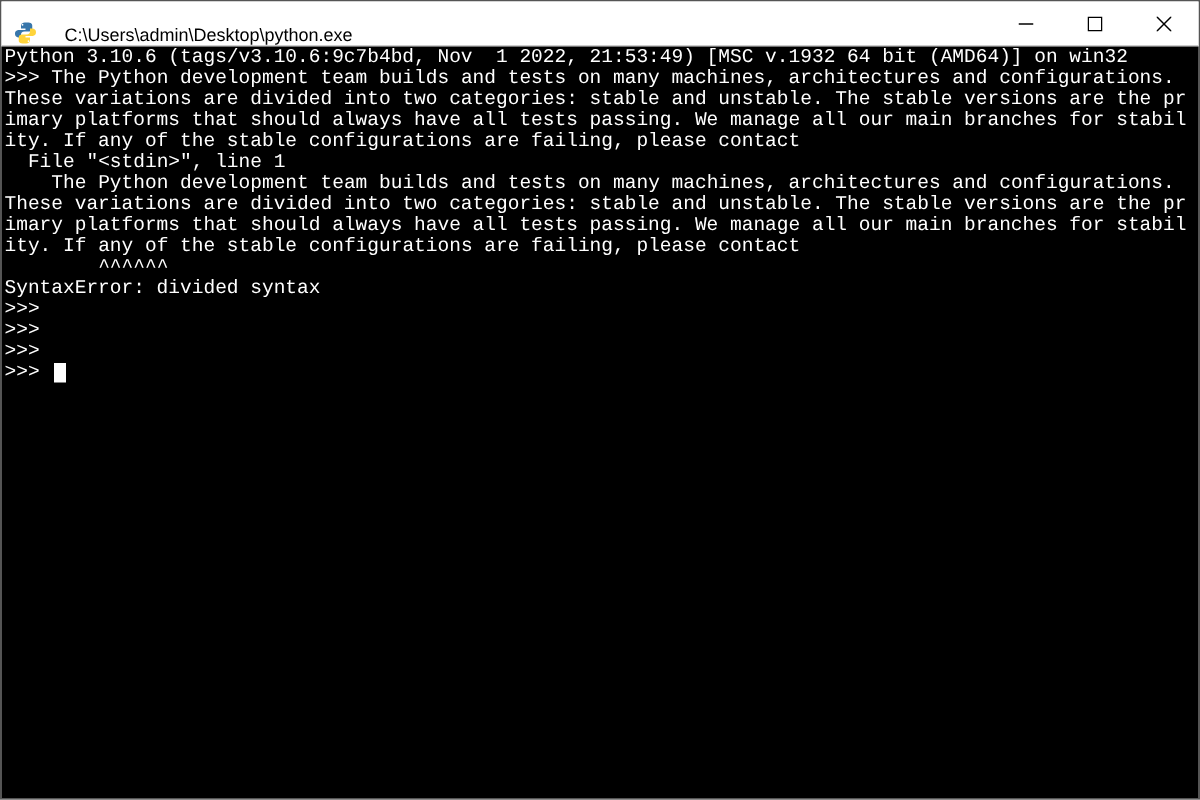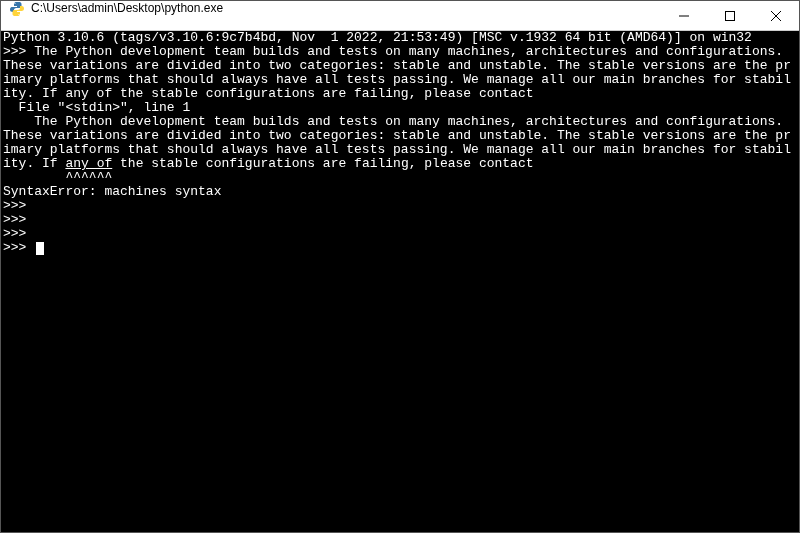--- a/index.html
+++ b/index.html
@@ -15,23 +15,24 @@
     height: 533px;
     border: 1px solid #555;
     display: flex;
     flex-direction: column;
     background: #fff;
   }
   .titlebar {
     height: 30px;
     background: #ffffff;
     display: flex;
-    align-items: flex-start;
+    align-items: flex-end;
     border-bottom: 1px solid #ccc;
     flex: 0 0 auto;
+    gap: 12px;
   }
   .titlebar-icon {
     width: 16px;
     height: 16px;
     margin: 0 6px 0 8px;
     flex: 0 0 auto;
   }
   .titlebar-title {
     font-size: 12px;
     color: #000;
@@ -69,21 +70,21 @@
     overflow: hidden;
   }
   .cursor {
     display: inline-block;
     width: 8px;
     height: 13px;
     background: #ffffff;
     margin-left: 2px;
     vertical-align: text-bottom;
   }
-  .underline { text-decoration: underline; }
+  .underline { }
 </style>
 </head>
 <body>
 
 <div class="window">
 
   <div class="titlebar">
     <span class="titlebar-icon">
       <svg viewBox="0 0 16 16" width="16" height="16">
         <path d="M7.5 1C5 1 5 3 5 3v2h3v1H3.5C3.5 6 1 6 1 8.5S3.5 11 3.5 11H5v-2c0-1 .5-2 2.5-2h3c1 0 2-.5 2-2V3s0-2-2.5-2h-2.5z" fill="#3776ab"></path>
@@ -111,19 +112,19 @@
           </svg>
       </button>
     </div>
   </div>
 
   <div class="terminal"><span>Python 3.10.6 (tags/v3.10.6:9c7b4bd, Nov  1 2022, 21:53:49) [MSC v.1932 64 bit (AMD64)] on win32</span>
 <span>&gt;&gt;&gt;</span><span> The Python development team builds and tests on many machines, architectures and configurations. These variations are divided into two categories: stable and unstable. The stable versions are the primary platforms that should always have all tests passing. We manage all our main branches for stability. If any of the stable configurations are failing, please contact</span>
 <span>  File "&lt;stdin&gt;", line 1</span>
 <span><span>    The Python development team builds and tests on many machines, architectures and configurations. These variations are divided into two categories: stable and unstable. The stable versions are the primary platforms that should always have all tests passing. We manage all our main branches for stability. If </span><span class="underline">any of</span><span> the stable configurations are failing, please contact</span></span>
 <span>        ^^^^^^</span>
-<span>SyntaxError: machines syntax</span>
+<span>SyntaxError: divided syntax</span>
 <span>&gt;&gt;&gt;</span>
 <span>&gt;&gt;&gt;</span>
 <span>&gt;&gt;&gt;</span>
 <span><span>&gt;&gt;&gt;</span> <span class="cursor"></span></span></div>
 
 </div>
 
 </body></html>

